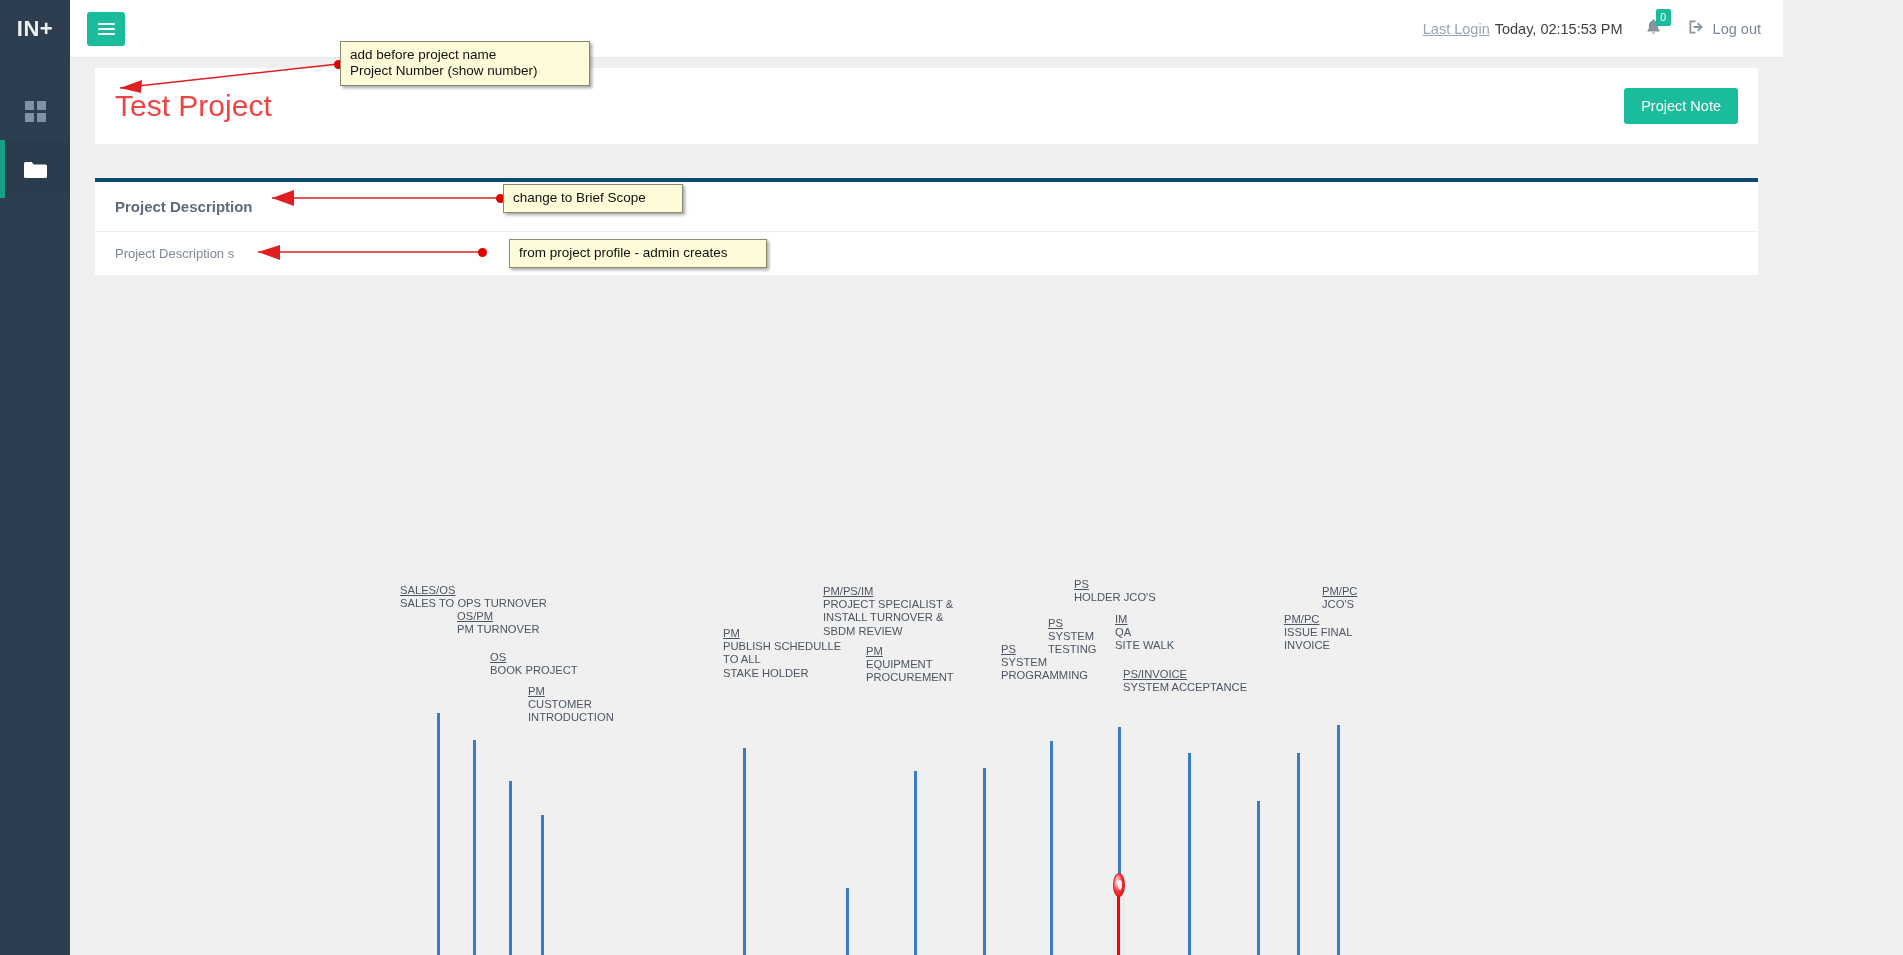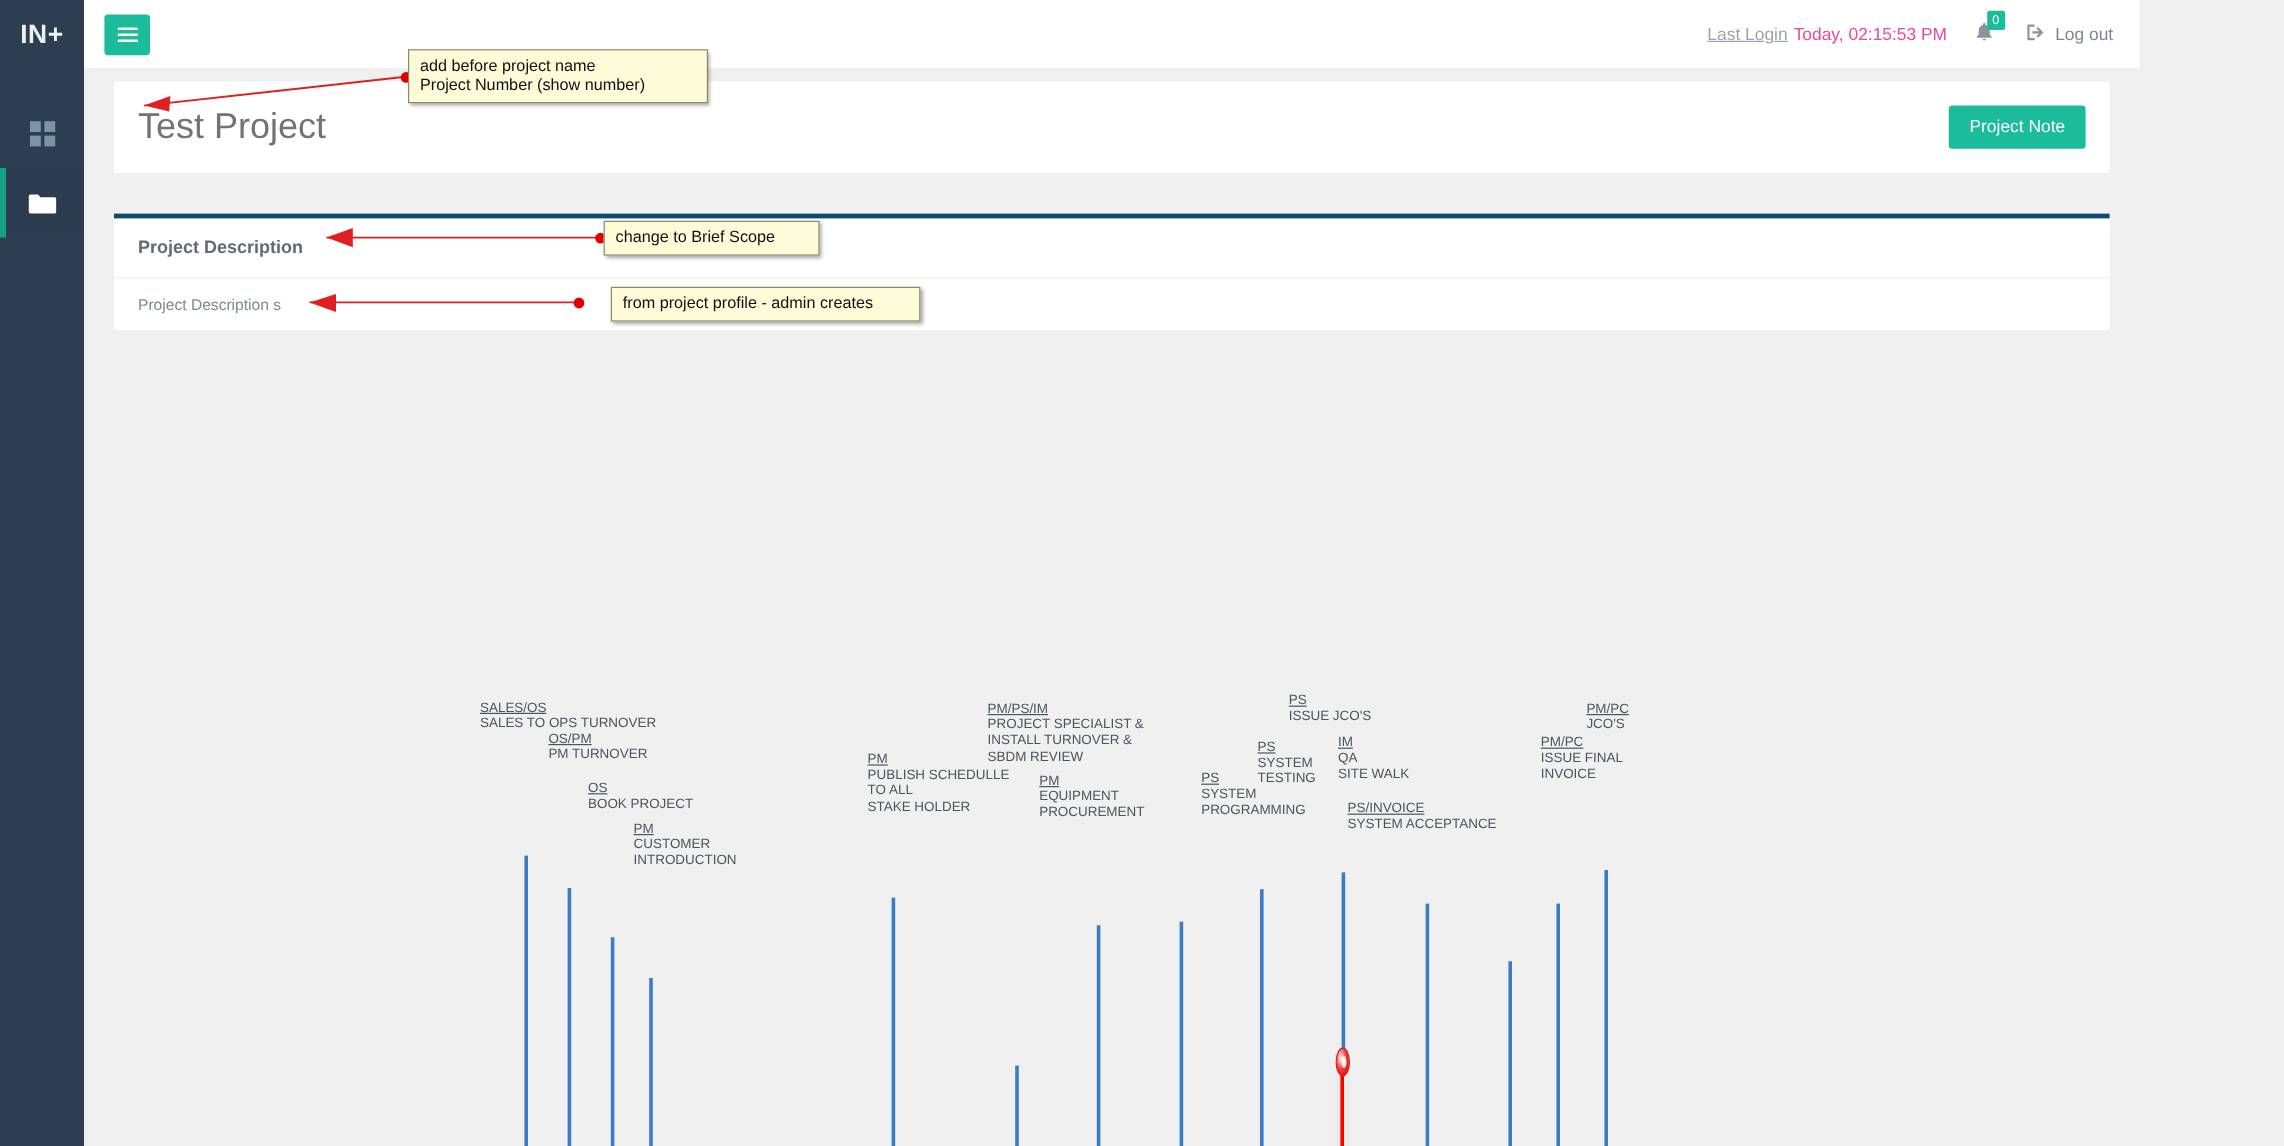--- a/index.html
+++ b/index.html
@@ -51,36 +51,36 @@
     display: flex; align-items: center; justify-content: center;
   }
   .menu-btn .bars { width: 17px; }
   .menu-btn .bars span { display: block; height: 2px; background: #fff; margin: 3px 0; border-radius: 1px; }
   .topbar-right {
     margin-left: auto; margin-right: 22px;
     display: flex; align-items: center; gap: 22px;
     font-size: 14.5px; color: #6f7b87;
   }
   .last-login-label { text-decoration: underline; color: #9aa4ae; }
-  .last-login-value { color: #ec4899; margin-left: 5px; }
+  .last-login-value { color: #404040; margin-left: 5px; }
   .bell-wrap { position: relative; display: inline-flex; align-items: center; padding-right: 4px; }
   .bell-badge {
     position: absolute; top: -9px; left: 11px;
     background: #1abc9c; color: #fff; font-size: 10.5px; line-height: 1;
     padding: 3px 4px 3px 4px; border-radius: 2px; min-width: 15px; text-align: center;
   }
   .logout { display: flex; align-items: center; gap: 8px; color: #7b8794; cursor: pointer; }
 
   
   .content { position: absolute; left: 70px; top: 58px; right: 0; bottom: 0; background: #f0f0f0; }
   .title-card {
     position: absolute; left: 25px; top: 10px; right: 25px; height: 76px;
     background: #fff; display: flex; align-items: center; padding: 0 20px;
   }
-  .page-title { font-size: 30px; color: #737373; font-weight: 400; }
+  .page-title { font-size: 30px; color: #ef4444; font-weight: 400; }
   .btn-note {
     margin-left: auto; background: #1abc9c; color: #fff;
     border: none; border-radius: 3px; padding: 10px 17px;
     font-size: 14.5px; cursor: pointer;
   }
 
   
   .panel {
     position: absolute; left: 25px; top: 120px; right: 25px;
     background: #fff; border-top: 4px solid #0c4a6e;
@@ -253,21 +253,21 @@
           </div>
           <div class="stem up" style="left: 980px; top: 453px; height: 252px;"></div>
           <div class="lbl" style="left: 978px; top: 329px;">
             <span class="role">PS</span>
             <span class="desc">SYSTEM</span>
             <span class="desc">TESTING</span>
           </div>
           <div class="stem up" style="left: 1048px; top: 439px; height: 266px;"></div>
           <div class="lbl" style="left: 1004px; top: 290px;">
             <span class="role">PS</span>
-            <span class="desc">ISSUE JCO'S</span>
+            <span class="desc">HOLDER JCO'S</span>
           </div>
           <div class="stem up" style="left: 1118px; top: 465px; height: 240px;"></div>
           <div class="lbl" style="left: 1045px; top: 325px;">
             <span class="role">IM</span>
             <span class="desc">QA</span>
             <span class="desc">SITE WALK</span>
           </div>
           <div class="stem up" style="left: 1187px; top: 513px; height: 192px;"></div>
           <div class="lbl" style="left: 1053px; top: 380px;">
             <span class="role">PS/INVOICE</span>

